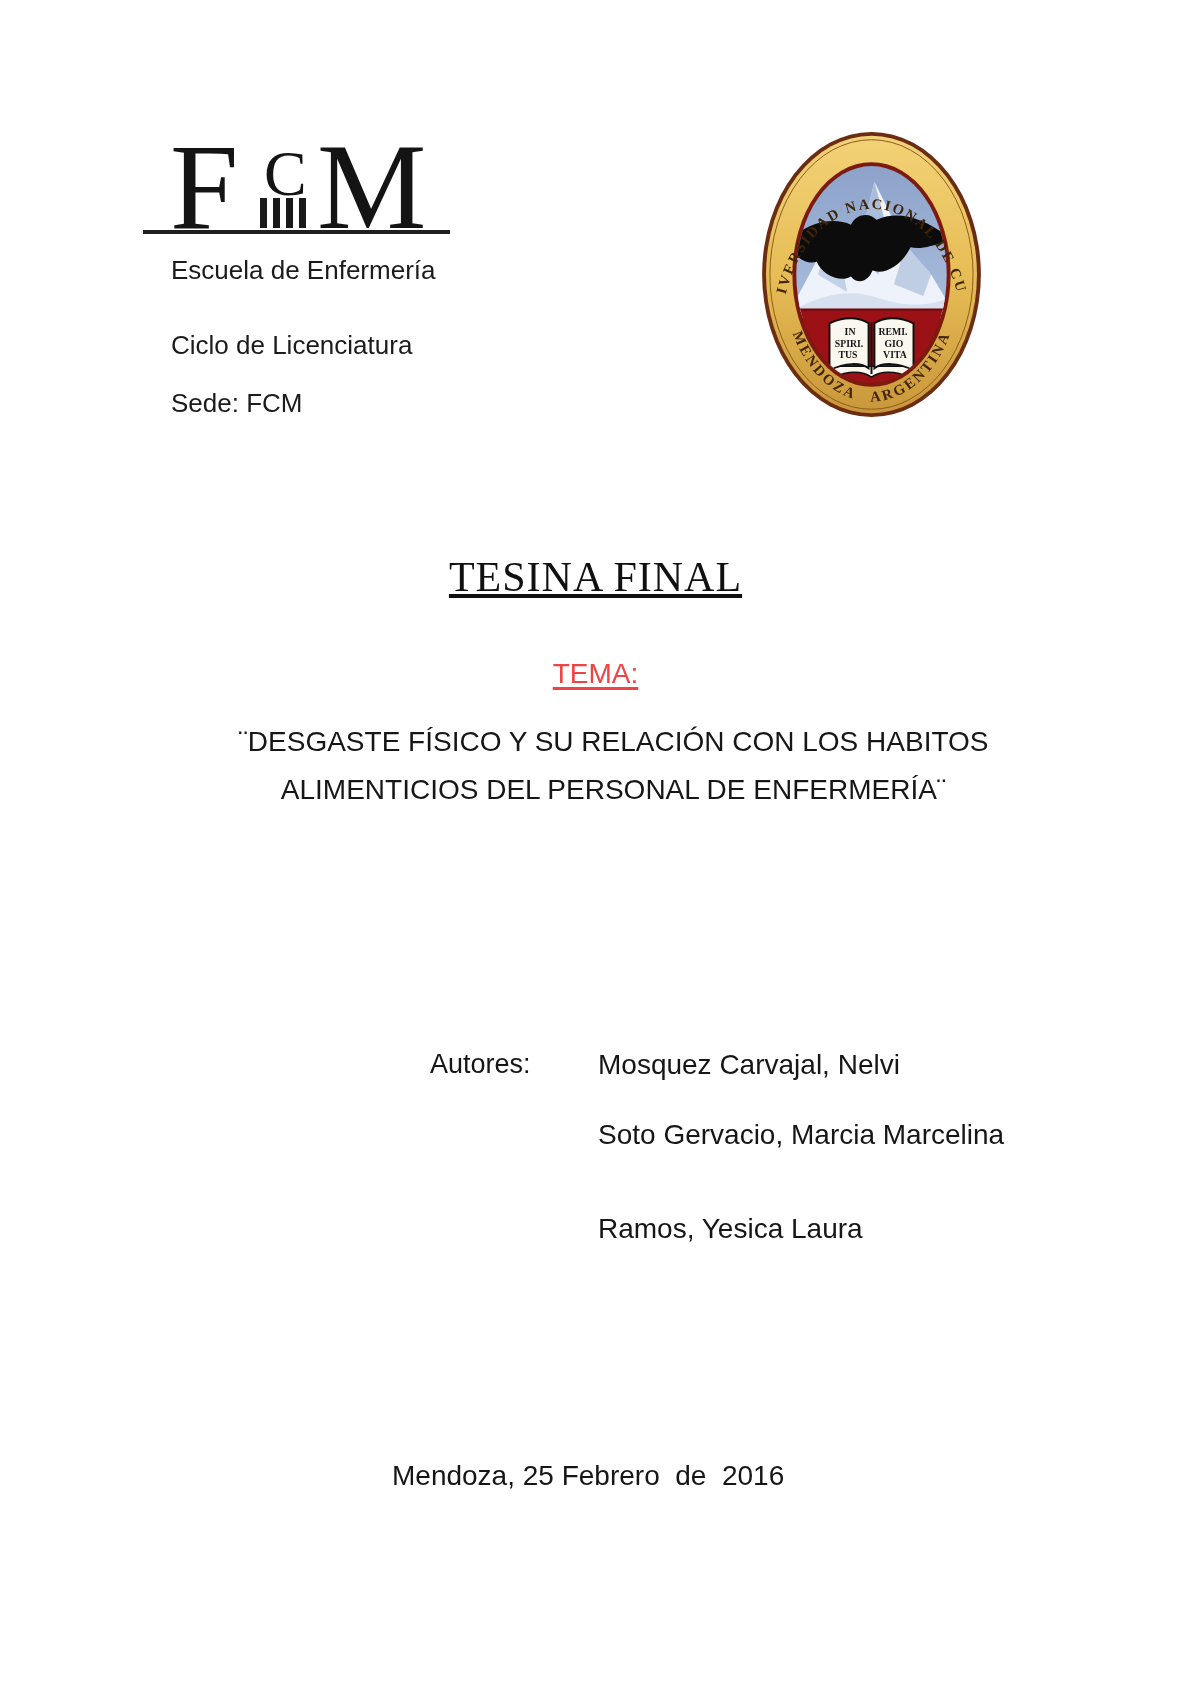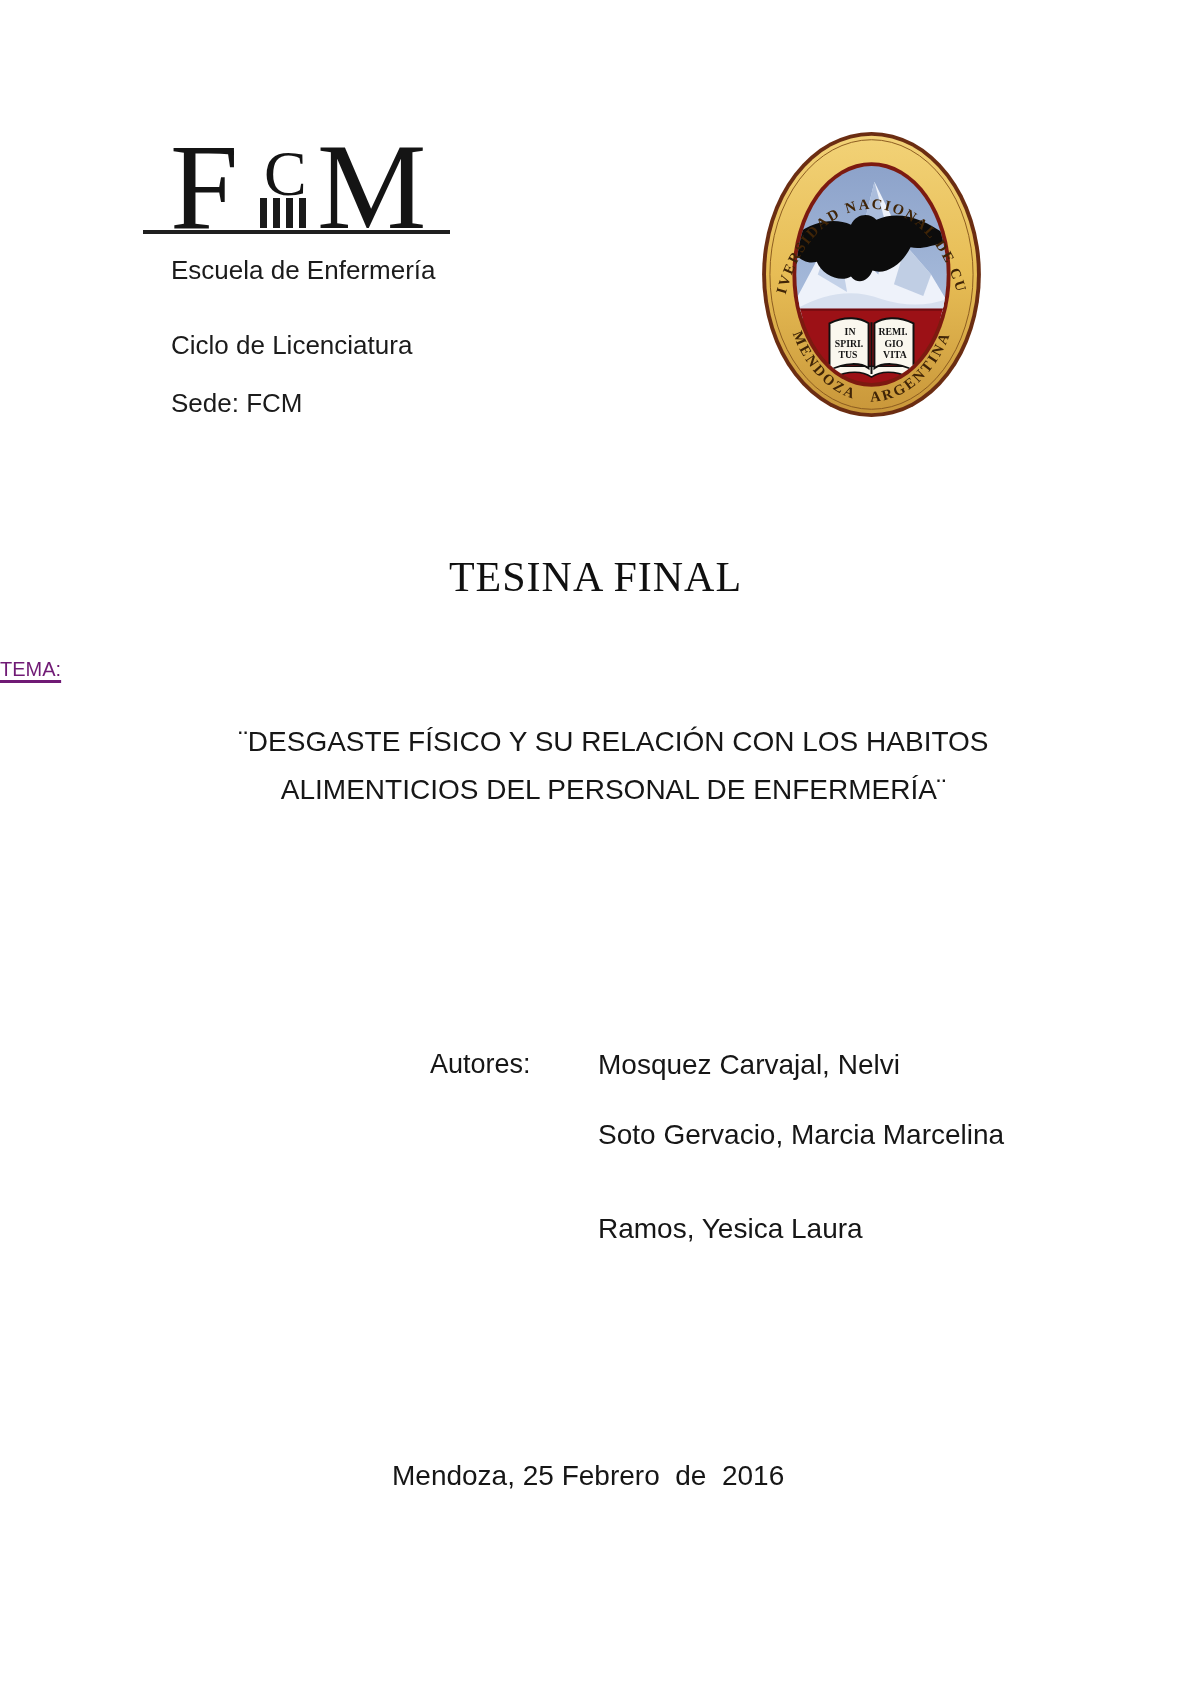--- a/index.html
+++ b/index.html
@@ -32,24 +32,25 @@
   .school{top:256px;}
   .cycle{top:312px;margin-top:19px;}
   .sede{top:381px;margin-top:8px;}
 
   .seal{position:absolute;left:758px;top:128px;width:227px;height:293px;}
 
   .doc-title{
     left:0;width:100%;top:553px;text-align:center;
     font-family:"Liberation Serif", serif;font-size:42px;color:#101010;
     letter-spacing:1px;
+    text-decoration:underline;
   }
   .tema{
-    left:0;width:100%;top:658px;text-align:left;
-    font-size:20px;color:#701a75;
+    left:0;width:100%;top:658px;text-align:center;
+    font-size:28px;color:#ef4444;
     text-decoration:underline;text-decoration-thickness:3px;text-underline-offset:4px;
   }
   .quote{left:0;width:100%;text-align:center;font-size:28px;color:#161616;margin-left:18px;}
   .q1{top:726px;}
   .q2{top:774px;}
 
   .authors-label{left:430px;top:1049px;font-size:27px;}
   .author{left:598px;font-size:28px;}
   .a1{top:1049px;}
   .a2{top:1119px;}

